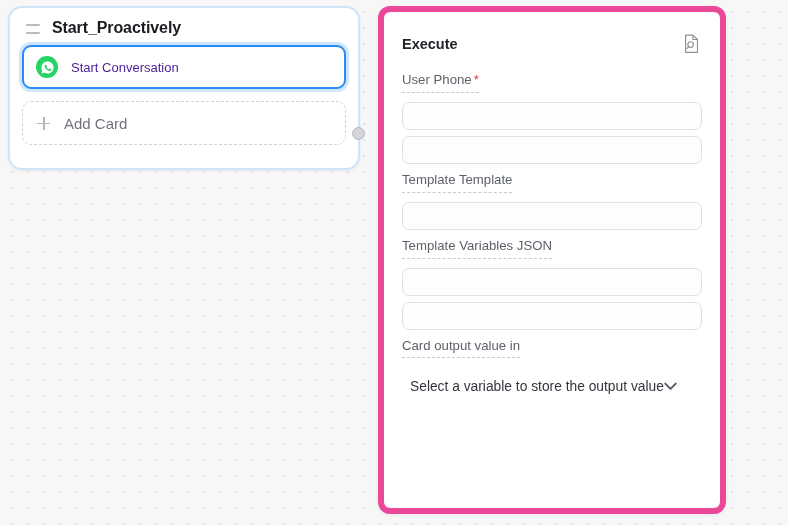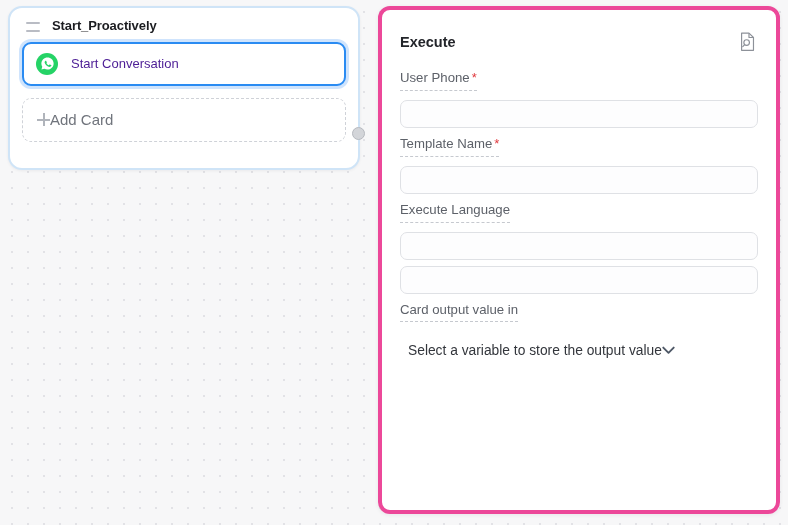--- a/index.html
+++ b/index.html
@@ -54,21 +54,21 @@
     flex: none;
     margin-top: 2px;
   }
   .drag-handle span {
     display: block;
     height: 2px;
     background: #b9bcc4;
     border-radius: 1px;
   }
   #node-title {
-    font-size: 13px;
+    font-size: 16px;
     font-weight: bold;
     color: #1b1c20;
     letter-spacing: -0.1px;
     line-height: 1.15;
   }
 
   #cards-area {
     padding: 2px 12px 12px 12px;
   }
 
@@ -101,20 +101,21 @@
   .wa-icon svg { display: block; }
   .card-label {
     font-size: 13px;
     color: #4c1d95;
   }
 
   #card-add {
     border: 1.5px dashed #cfd2d8;
     background: transparent;
     padding: 0 14px;
+    gap: 14px;
   }
   .plus-icon {
     position: relative;
     width: 13px;
     height: 13px;
     flex: none;
   }
   .plus-icon::before, .plus-icon::after {
     content: "";
     position: absolute;
@@ -138,24 +139,24 @@
     background: #d3d5d9;
     border: 1px solid #b6b9bf;
     box-sizing: border-box;
   }
 
   
   #properties-panel {
     position: absolute;
     left: 378px;
     top: 6px;
-    width: 402px;
+    width: 348px;
     height: 508px;
     background: #ffffff;
-    border: 4px solid #ec4899;
+    border: 6px solid #ec4899;
     border-radius: 12px;
     box-sizing: border-box;
     box-shadow: 0 1px 4px rgba(16,24,40,0.07);
     overflow: hidden;
   }
 
   #panel-header {
     display: flex;
     align-items: center;
     justify-content: space-between;
@@ -271,33 +272,36 @@
     <div id="form">
 
       <div class="field field-spacer">
         <label class="field-label">
           <span>User Phone</span><span class="req-star">*</span>
         </label>
         <input class="text-input" type="text" placeholder="" style="">
       </div>
 
       <div class="field field-spacer">
+        <input class="text-input" type="text" placeholder="" style="">
+      </div>
+
+      <div class="field field-spacer">
         <label class="field-label">
-          <span>Template Name</span><span class="req-star">*</span>
+          <span>Template Template</span>
         </label>
         <input class="text-input" type="text" placeholder="" style="">
       </div>
 
       <div class="field field-spacer">
         <label class="field-label">
-          <span>Execute Language</span>
+          <span>Template Variables JSON</span>
         </label>
         <input class="text-input" type="text" placeholder="" style="">
       </div>
-
 
       <div class="field field-spacer">
         <input class="text-input" type="text" placeholder="" style="">
       </div>
 
       <div class="field">
         <label class="field-label">
           <span>Card output value in</span>
         </label>
         <div id="select-row">

